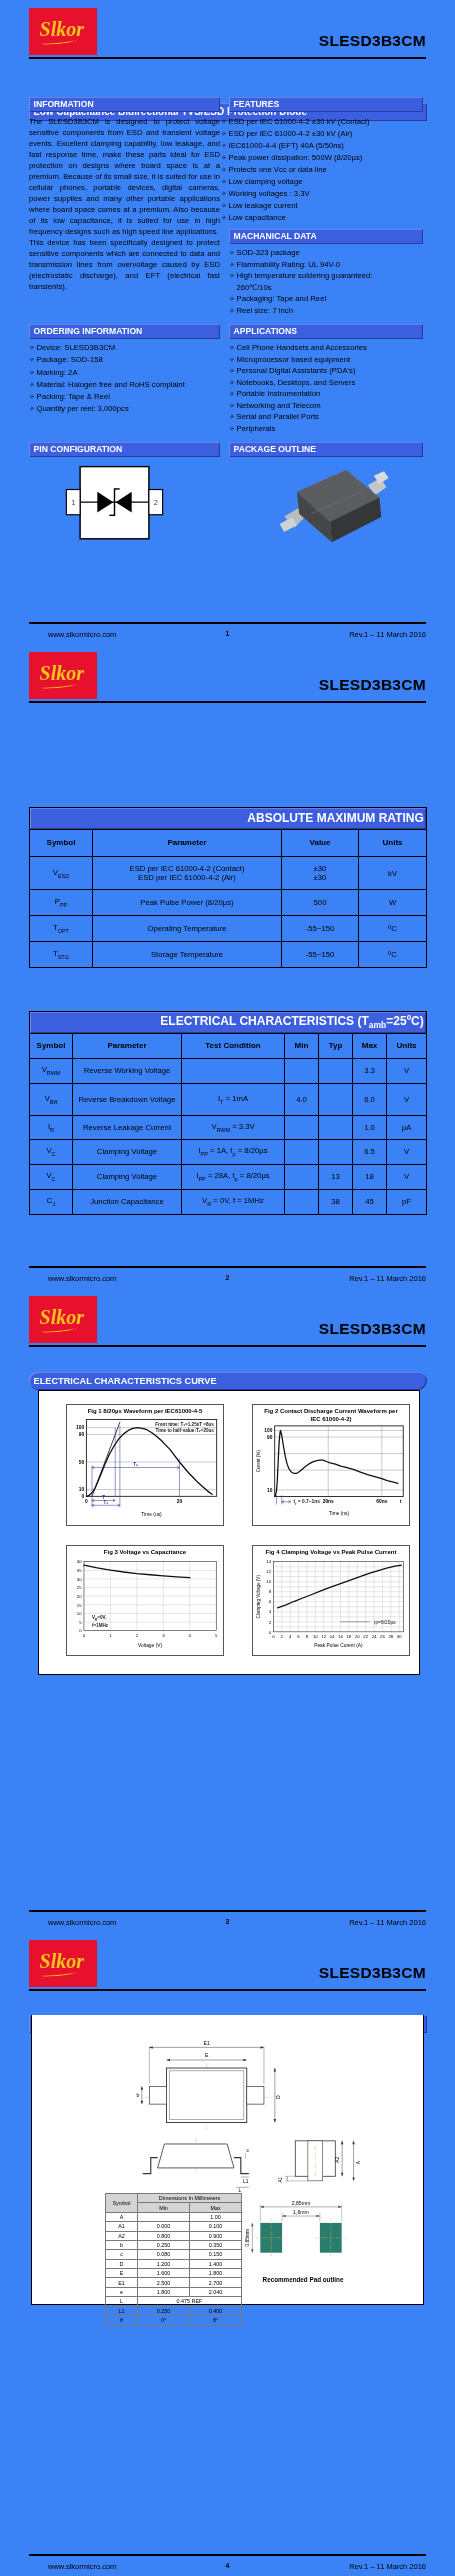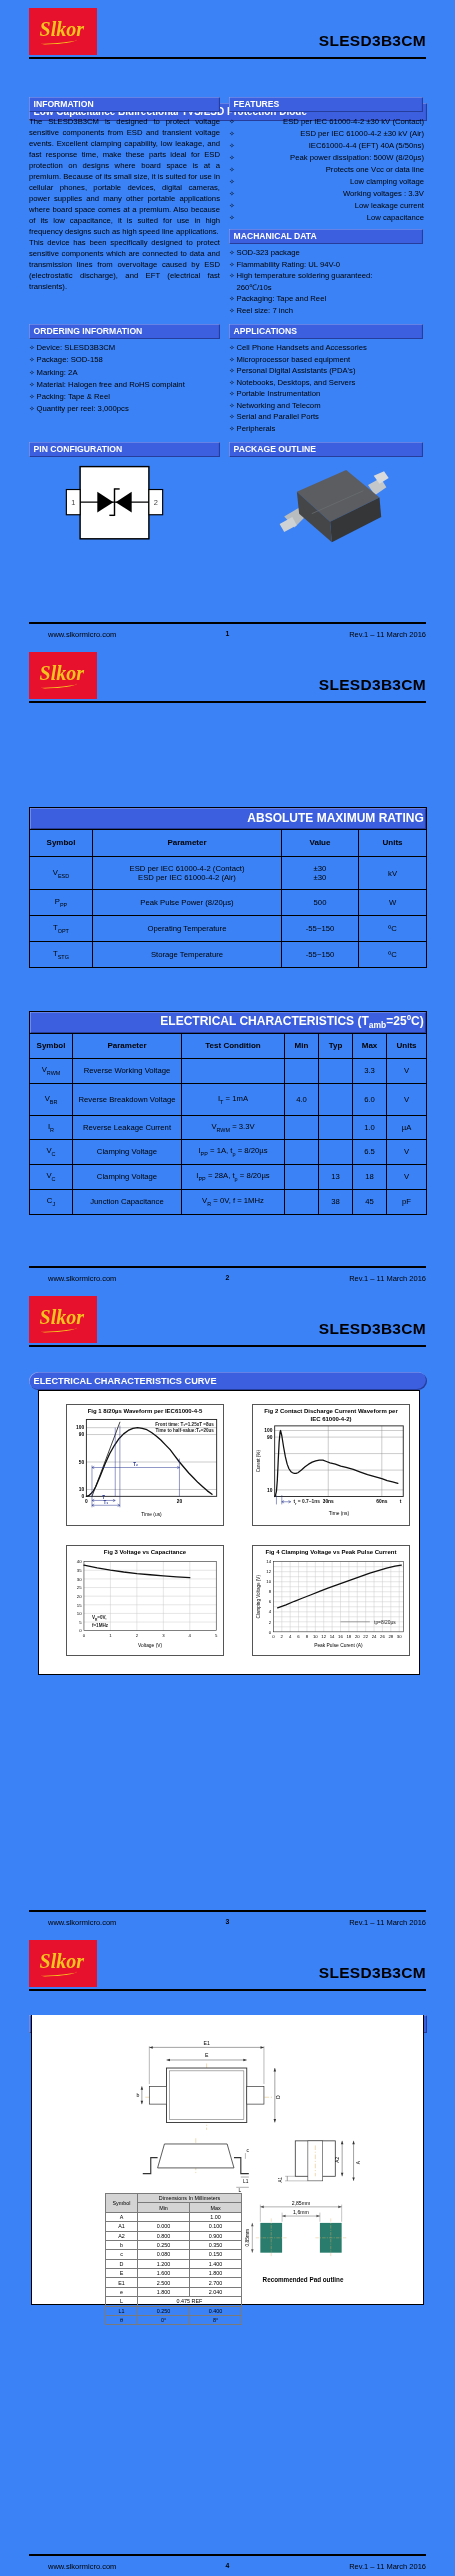--- a/index.html
+++ b/index.html
@@ -81,21 +81,21 @@
     <polygon points="100,52 100,88 128,70" fill="#000"></polygon>
     <polygon points="160,52 160,88 132,70" fill="#000"></polygon>
     <line x1="130" y1="46" x2="130" y2="94" stroke="#000" stroke-width="2.5"></line>
     <line x1="130" y1="47" x2="139" y2="47" stroke="#000" stroke-width="2.5"></line>
     <line x1="121" y1="93" x2="130" y2="93" stroke="#000" stroke-width="2.5"></line>
     <text x="58" y="75" text-anchor="middle" font-size="13" fill="#444">1</text>
     <text x="202" y="75" text-anchor="middle" font-size="13" fill="#444">2</text>
   </svg>
 
   <div class="sec-bar" style="position:absolute;left:229px;top:97px;width:189px;">FEATURES</div>
-  <div class="feat" style="position:absolute;left:229px;top:116px;width:195px;text-align:right;">
+  <div class="feat" style="position:absolute;left:221px;top:116px;width:195px;">
     <div class="li"><span class="blt">✧</span><span>ESD per IEC 61000-4-2  ±30 kV (Contact)</span></div>
     <div class="li"><span class="blt">✧</span><span>ESD per IEC 61000-4-2  ±30 kV (Air)</span></div>
     <div class="li"><span class="blt">✧</span><span>IEC61000-4-4 (EFT) 40A (5/50ns)</span></div>
     <div class="li"><span class="blt">✧</span><span>Peak power dissipation: 500W (8/20µs)</span></div>
     <div class="li"><span class="blt">✧</span><span>Protects one Vcc or data line</span></div>
     <div class="li"><span class="blt">✧</span><span>Low clamping voltage</span></div>
     <div class="li"><span class="blt">✧</span><span>Working voltages : 3.3V</span></div>
     <div class="li"><span class="blt">✧</span><span>Low leakage current</span></div>
     <div class="li"><span class="blt">✧</span><span>Low capacitance</span></div>
   </div>

